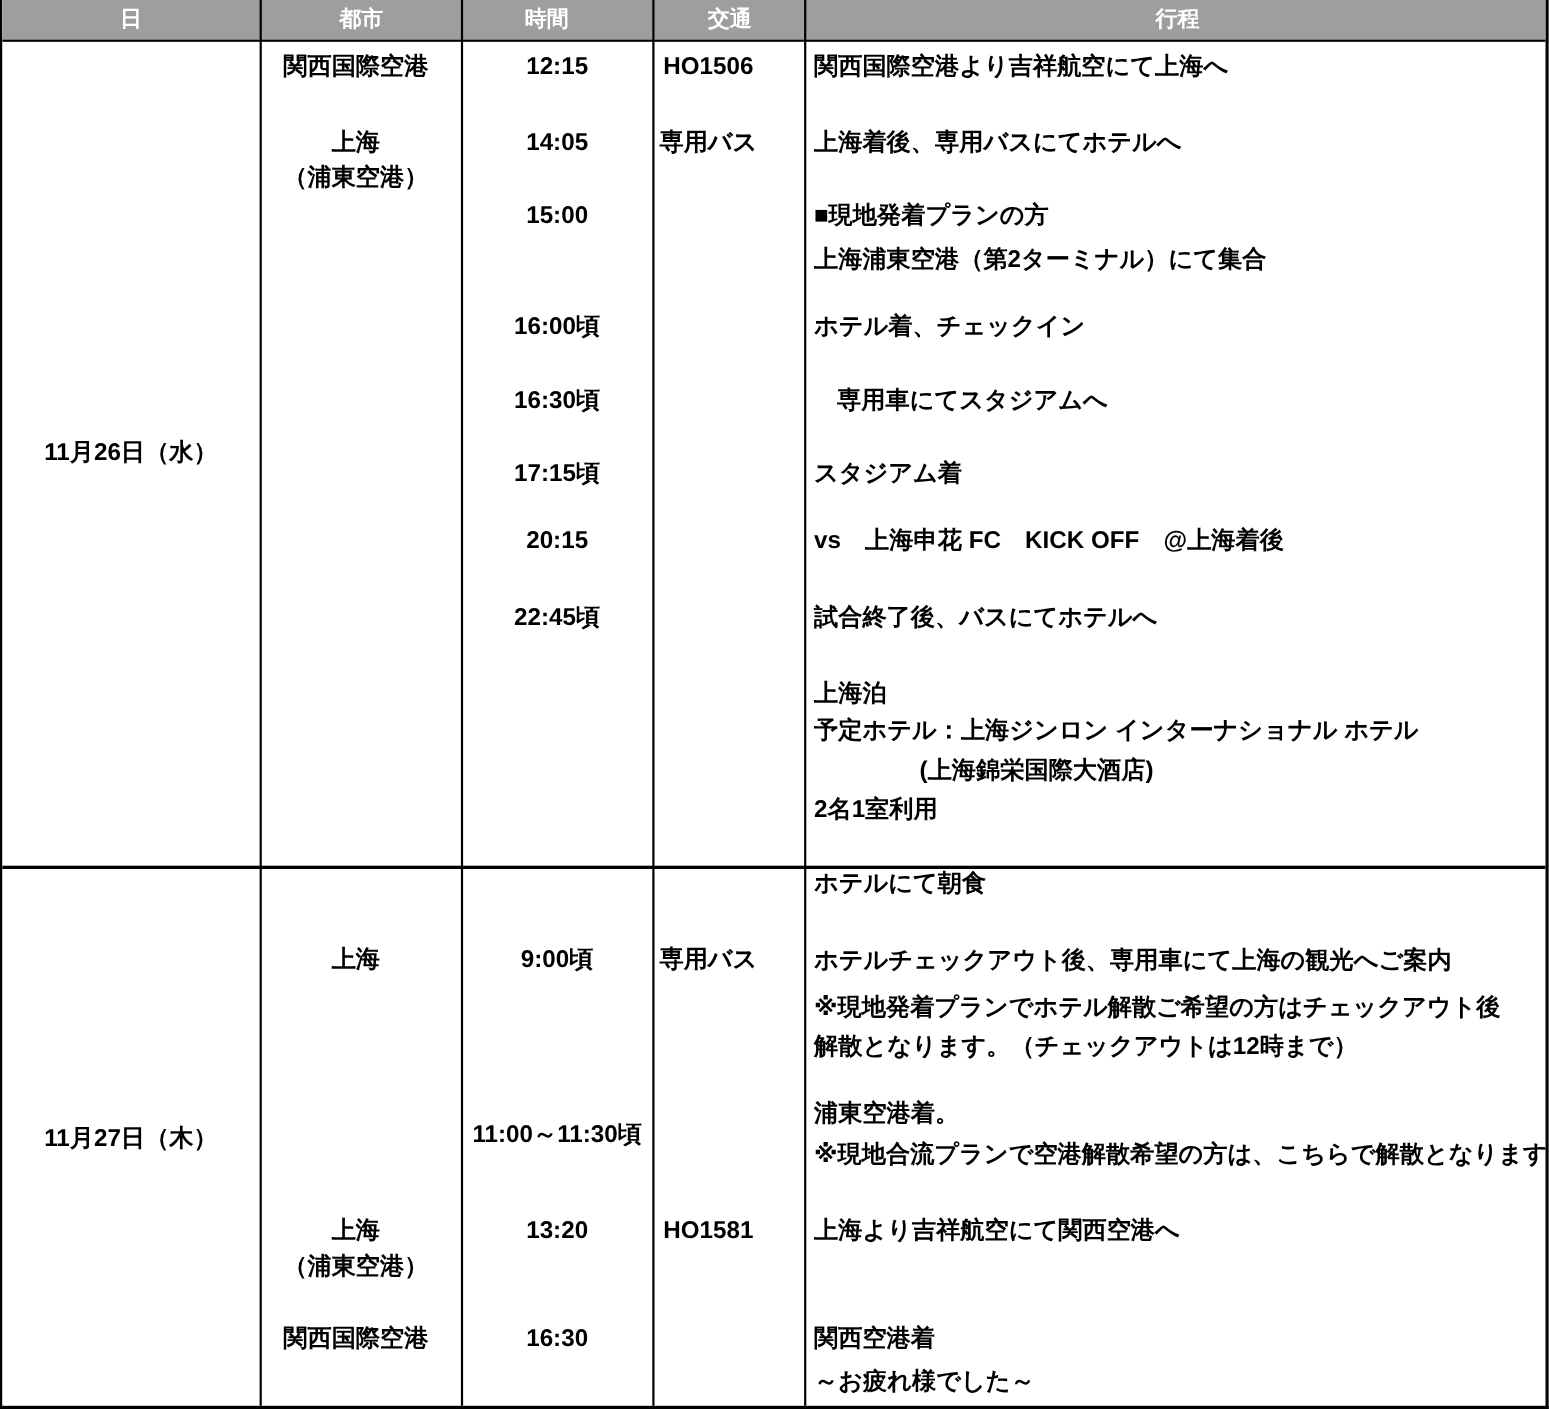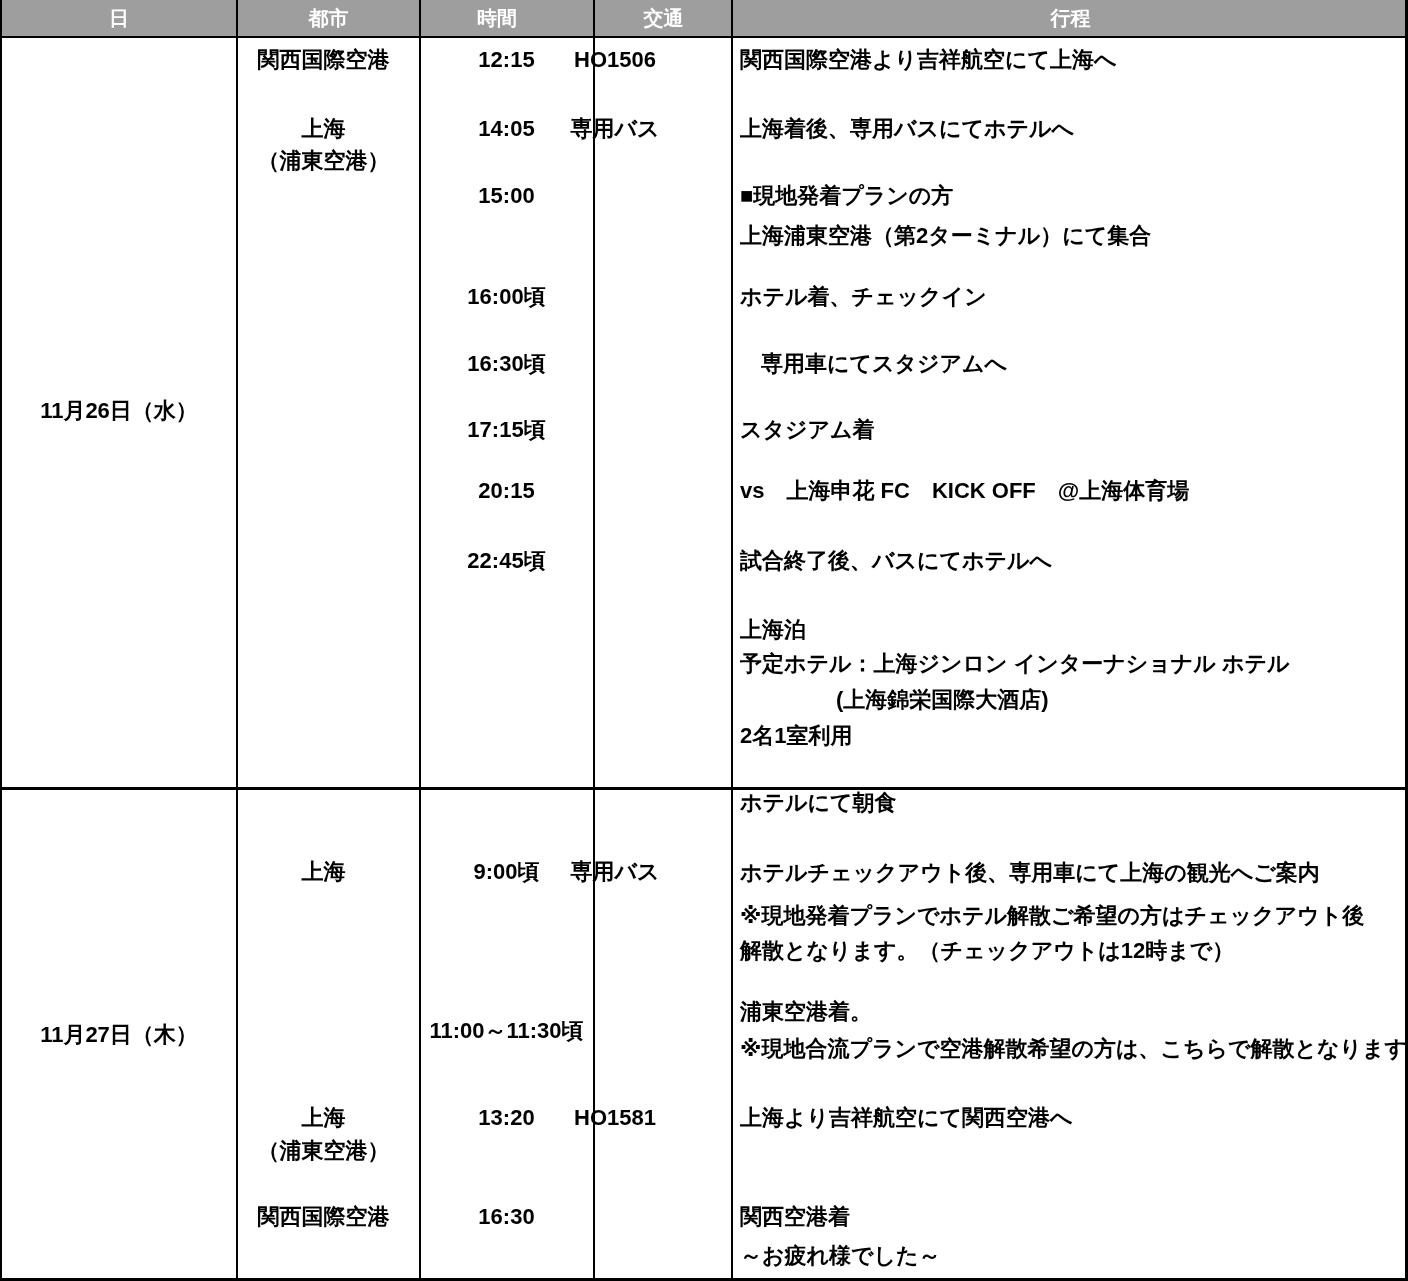--- a/index.html
+++ b/index.html
@@ -43,21 +43,21 @@
   .h-header-bottom{top:36px;height:2px;}
   .h-row-sep{top:787px;height:3px;}
 
   .line{
     position:absolute;height:34px;line-height:34px;
     font-size:22px;white-space:nowrap;
   }
   .l-day{left:0;width:234px;text-align:center;}
   .l-city{left:236px;width:171px;text-align:center;}
   .l-time{left:419px;width:171px;text-align:center;}
-  .l-transport{left:559px;width:108px;text-align:center;}
+  .l-transport{left:588px;width:108px;text-align:center;}
   .l-itinerary{left:738px;text-align:left;}
 </style>
 </head>
 <body>
 
 <div id="table">
 
   <div class="header-strip" style="background: rgb(158, 158, 158);"></div>
   <div class="header-label h-day" style="color: rgb(255, 255, 255);">日</div>
   <div class="header-label h-city" style="color: rgb(255, 255, 255);">都市</div>
@@ -86,21 +86,21 @@
     <div class="line l-time" style="top: 544px;">22:45頃</div>
     <div class="line l-transport" style="top: 43px;">HO1506</div>
     <div class="line l-transport" style="top: 112px;">専用バス</div>
     <div class="line l-itinerary" style="top: 43px;">関西国際空港より吉祥航空にて上海へ</div>
     <div class="line l-itinerary" style="top: 112px;">上海着後、専用バスにてホテルへ</div>
     <div class="line l-itinerary" style="top: 179px;">■現地発着プランの方</div>
     <div class="line l-itinerary" style="top: 219px;">上海浦東空港（第2ターミナル）にて集合</div>
     <div class="line l-itinerary" style="top: 280px;">ホテル着、チェックイン</div>
     <div class="line l-itinerary" style="top: 347px; margin-left: 21px;">専用車にてスタジアムへ</div>
     <div class="line l-itinerary" style="top: 413px;">スタジアム着</div>
-    <div class="line l-itinerary" style="top: 474px;">vs　上海申花 FC　KICK OFF　@上海体育場</div>
+    <div class="line l-itinerary" style="top: 474px;">vs　上海申花 FC　KICK OFF　@上海着後</div>
     <div class="line l-itinerary" style="top: 544px;">試合終了後、バスにてホテルへ</div>
     <div class="line l-itinerary" style="top: 613px;">上海泊</div>
     <div class="line l-itinerary" style="top: 647px;">予定ホテル：上海ジンロン インターナショナル ホテル</div>
     <div class="line l-itinerary" style="top: 683px; padding-left: 96px;">(上海錦栄国際大酒店)</div>
     <div class="line l-itinerary" style="top: 719px;">2名1室利用</div>
     <div class="line l-day" style="top: 1018px;">11月27日（木）</div>
     <div class="line l-city" style="top: 855px;">上海</div>
     <div class="line l-city" style="top: 1101px;">上海</div>
     <div class="line l-city" style="top: 1134px;">（浦東空港）</div>
     <div class="line l-city" style="top: 1200px;">関西国際空港</div>

